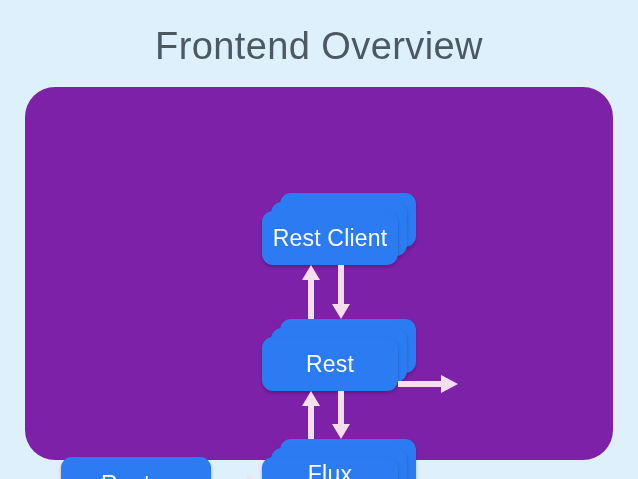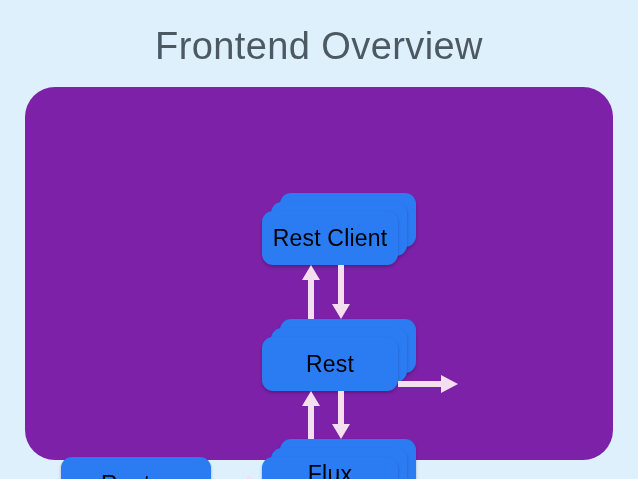--- a/index.html
+++ b/index.html
@@ -57,21 +57,21 @@
   .card.back1 { }
   .card.front {
     display: flex;
     align-items: center;
     justify-content: center;
   }
   .node-label {
     font-family: "Liberation Sans", sans-serif;
     font-weight: 300;
     font-size: 23px;
-    color: #000000;
+    color: #ffffff;
     text-align: center;
     line-height: 27px;
     letter-spacing: 0.2px;
     white-space: pre-line;
   }
 
   
   #node-rest-client { left: 237px; top: 106px; width: 154px; height: 72px; }
   #node-rest-client .back2 { left: 18px; top: 0px;  width: 136px; height: 54px; }
   #node-rest-client .back1 { left: 9px;  top: 9px;  width: 136px; height: 54px; }

